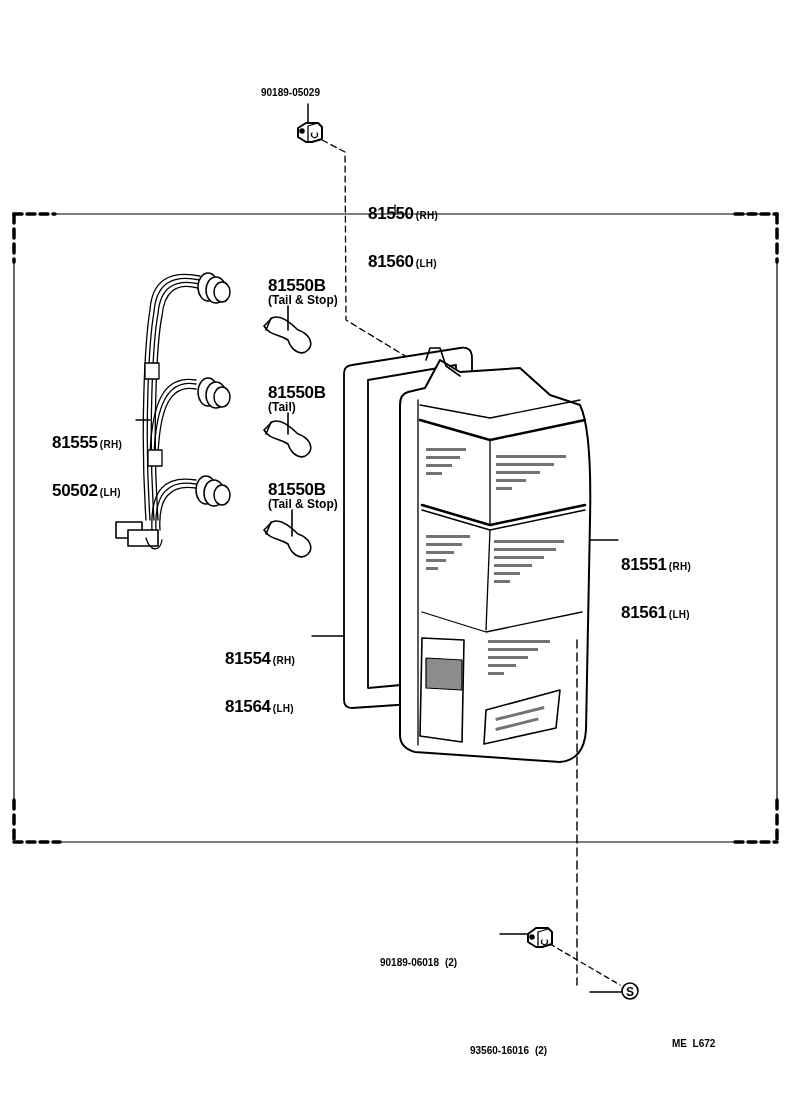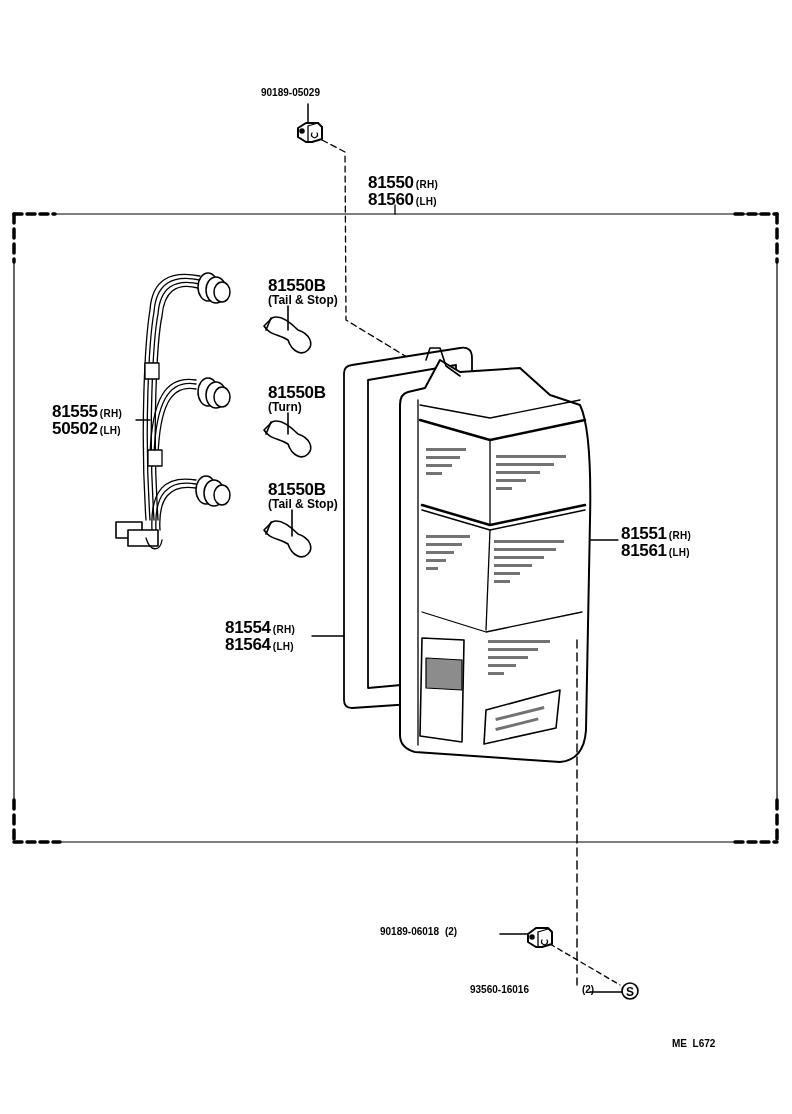--- a/index.html
+++ b/index.html
@@ -4,21 +4,21 @@
 <style>
   html, body { margin: 0; padding: 0; background: #ffffff; }
   body { width: 792px; height: 1114px; position: relative; overflow: hidden; }
   #canvas { position: absolute; left: 0; top: 0; width: 792px; height: 1114px; }
   .lbl { position: absolute; font-family: "Liberation Sans", sans-serif; font-weight: bold; color: #000; white-space: nowrap; line-height: 1; }
   .pn { font-size: 17px; letter-spacing: -0.3px; }
   .sub { font-size: 10px; letter-spacing: 0.3px; margin-left: 2px; }
   .note { font-size: 12px; }
   .pn-sm { font-size: 10px; }
   .stack { display: flex; flex-direction: column; gap: 0px; }
-  .row { display: flex; align-items: baseline; }
+  .row { display: flex; align-items: baseline; margin-top: 31px; }
 </style>
 </head>
 <body>
 
 <svg id="canvas" viewBox="0 0 792 1114" xmlns="http://www.w3.org/2000/svg">
   <g fill="none" stroke="#000" stroke-width="1.5" stroke-linecap="round" stroke-linejoin="round">
 
     <g>
       <line x1="55" y1="214" x2="762" y2="214" stroke-width="1.2"></line>
       <path d="M14 214 H55" stroke-width="3.5" stroke-dasharray="8 5"></path>
@@ -183,21 +183,21 @@
     </div>
 </div>
 
 <div class="lbl stack" style="left:268px; top:277px;">
   <span class="pn">81550B</span>
   <span class="note">(Tail &amp; Stop)</span>
 </div>
 
 <div class="lbl stack" style="left:268px; top:384px;">
   <span class="pn">81550B</span>
-  <span class="note">(Turn)</span>
+  <span class="note">(Tail)</span>
 </div>
 
 <div class="lbl stack" style="left:268px; top:481px;">
   <span class="pn">81550B</span>
   <span class="note">(Tail &amp; Stop)</span>
 </div>
 
 <div class="lbl stack" style="left:52px; top:403px;">
   <div class="row">
       <span class="pn">81555</span>
@@ -229,18 +229,18 @@
       <span class="pn">81564</span>
       <span class="sub">(LH)</span>
     </div>
 </div>
 
 <div class="lbl pn-sm row" style="left:380px; top:927px;">
   <span>90189-06018</span>
   <span style="margin-left:6px;">(2)</span>
 </div>
 
-<div class="lbl pn-sm row" style="left:470px; top:985px;gap:47px;">
+<div class="lbl pn-sm row" style="left:470px; top:1015px;">
   <span>93560-16016</span>
   <span style="margin-left:6px;">(2)</span>
 </div>
 
 <div class="lbl pn-sm" style="left:672px; top:1039px; white-space:pre;">ME  L672</div>
 
 </body></html>

